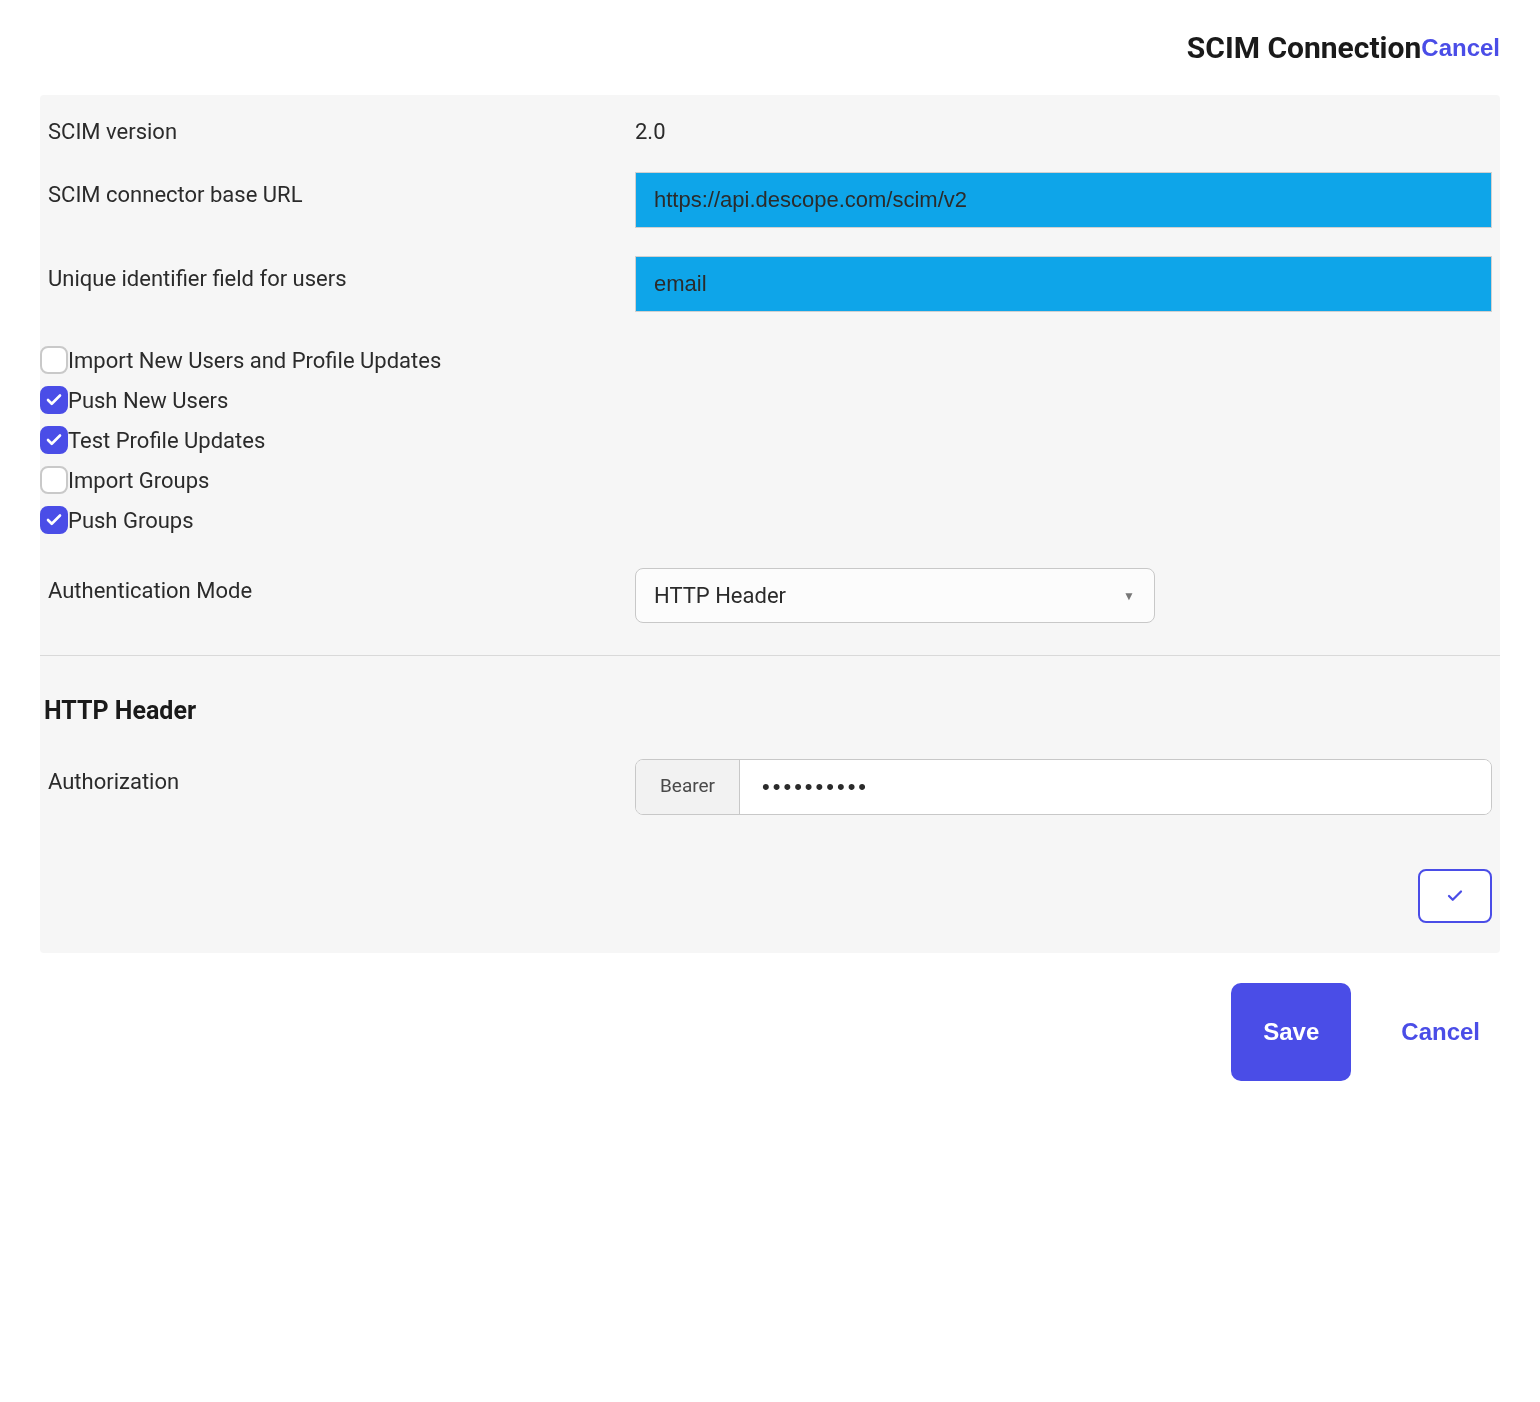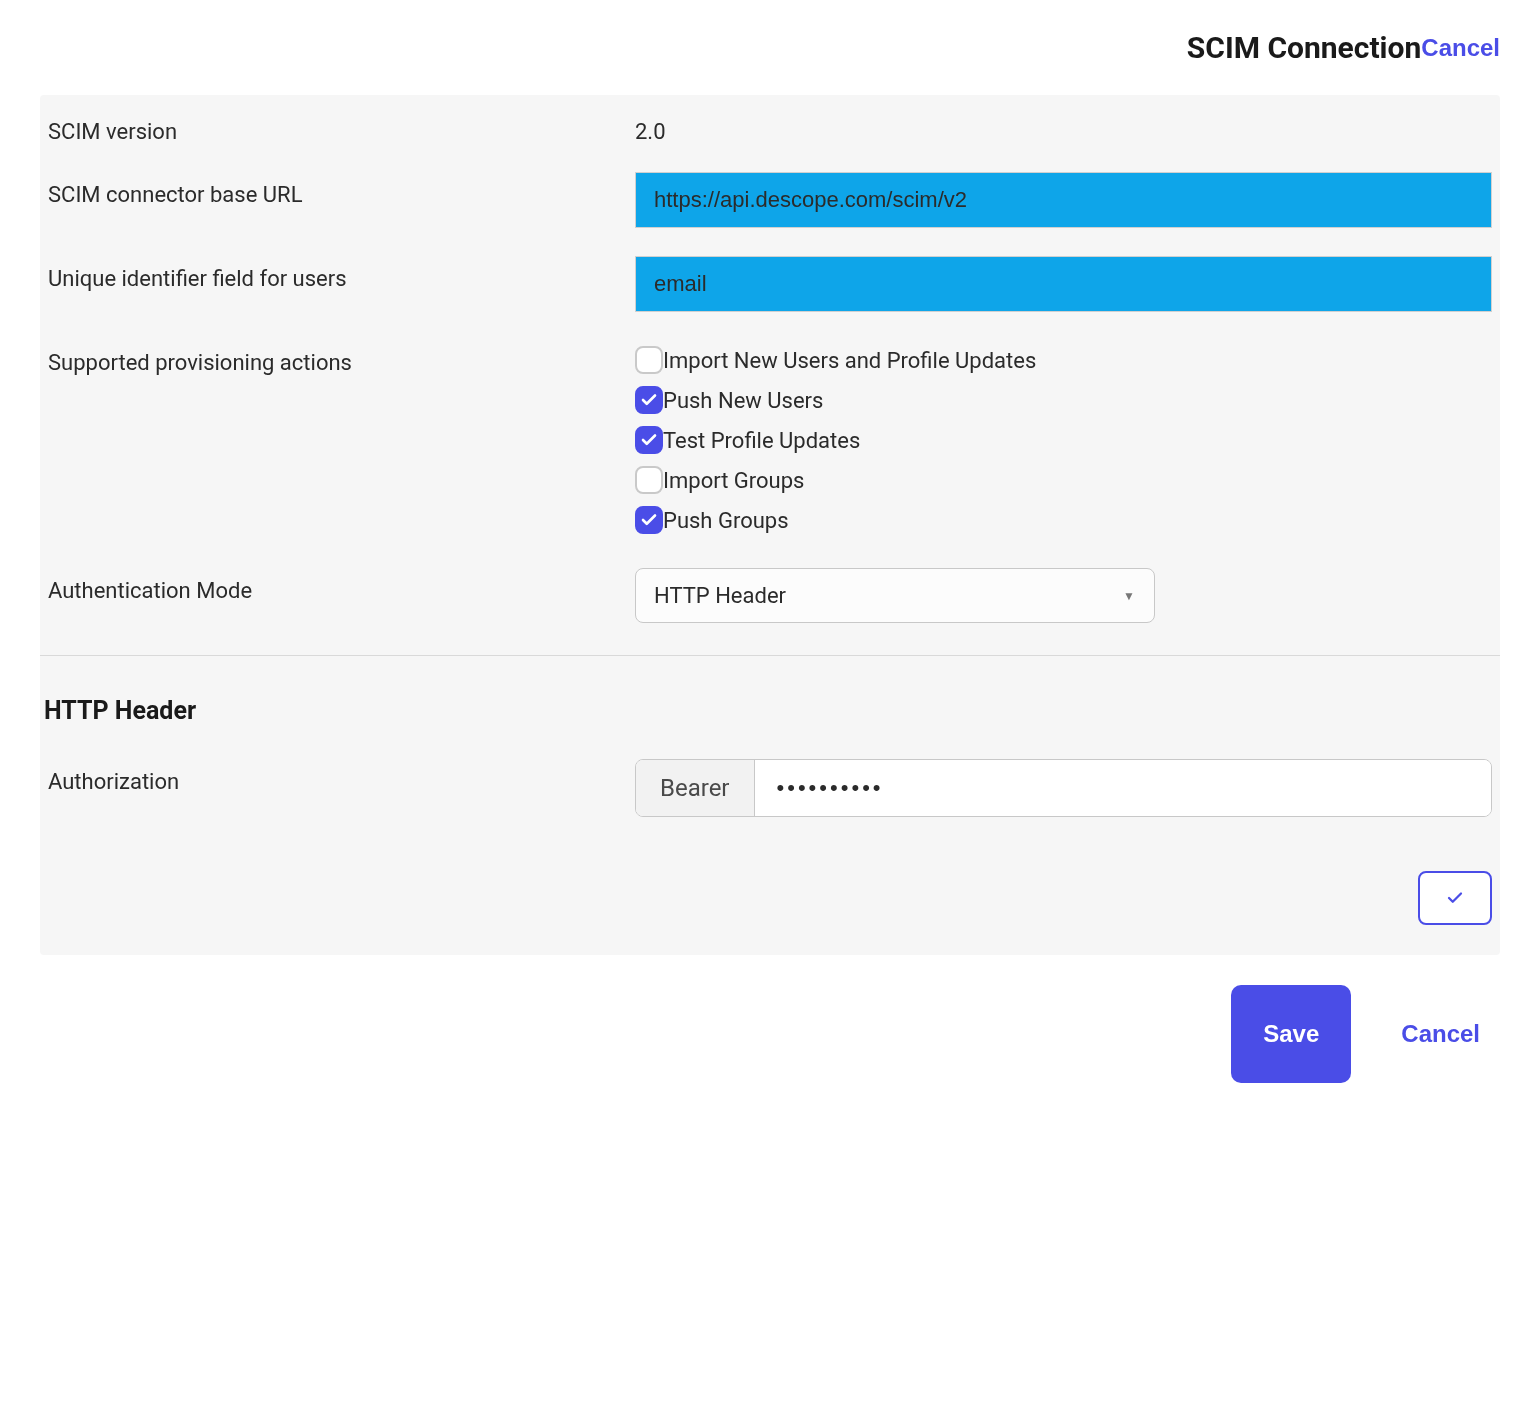--- a/index.html
+++ b/index.html
@@ -132,21 +132,21 @@
     display: flex;
     width: 100%;
     border: 1px solid #c8c8c8;
     border-radius: 8px;
     overflow: hidden;
     background: #fff;
   }
   .auth-prefix {
     background: #f2f2f2;
     padding: 14px 24px;
-    font-size: 24px;
+    font-size: 19px;
     color: #4a4a4a;
     border-right: 1px solid #c8c8c8;
   }
   .auth-input {
     flex: 1;
     border: none;
     padding: 14px 22px;
     font-size: 22px;
     letter-spacing: 3px;
     color: #2b2b2b;
@@ -222,21 +222,20 @@
   </div>
 
   <div class="form-row">
     <div class="label-col">Unique identifier field for users</div>
     <div class="field-col">
       <input class="text-input" type="text" value="email" style="">
     </div>
   </div>
 
   <div class="form-row">
-    <div class="label-col">Supported provisioning actions</div>
     <div class="field-col" id="actions-col">
         <div class="checkbox-row">
           <div class="checkbox"></div>
           <span class="checkbox-label">Import New Users and Profile Updates</span>
         </div>
         <div class="checkbox-row">
           <div class="checkbox checked">
             <svg viewBox="0 0 24 24" fill="none" stroke="#fff" stroke-width="3.5" stroke-linecap="round" stroke-linejoin="round">
               <polyline points="20 6 9 17 4 12"></polyline>
             </svg>

